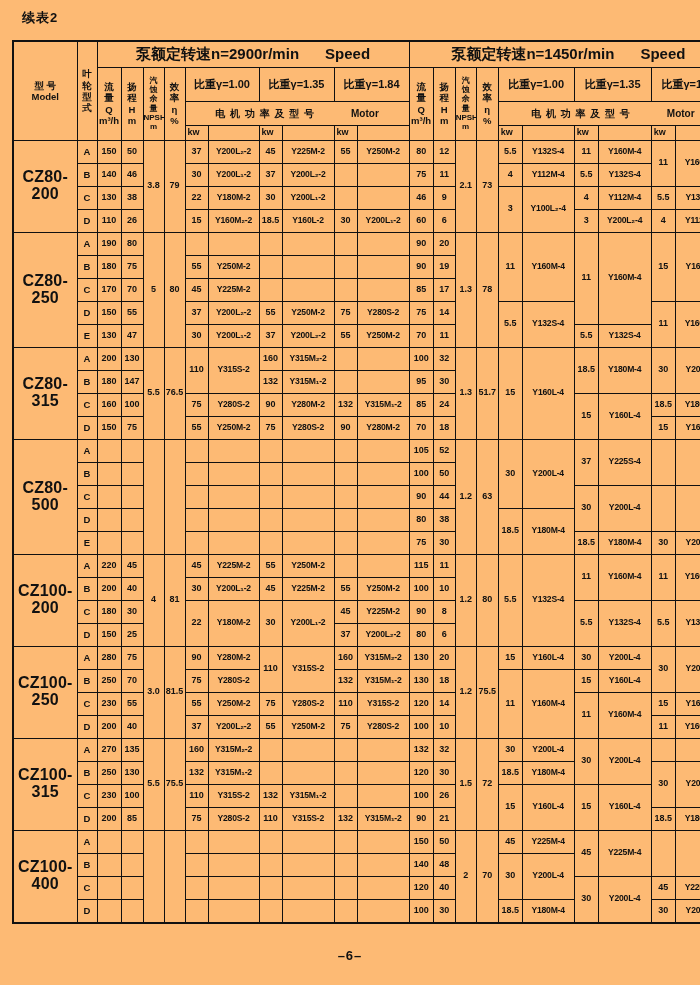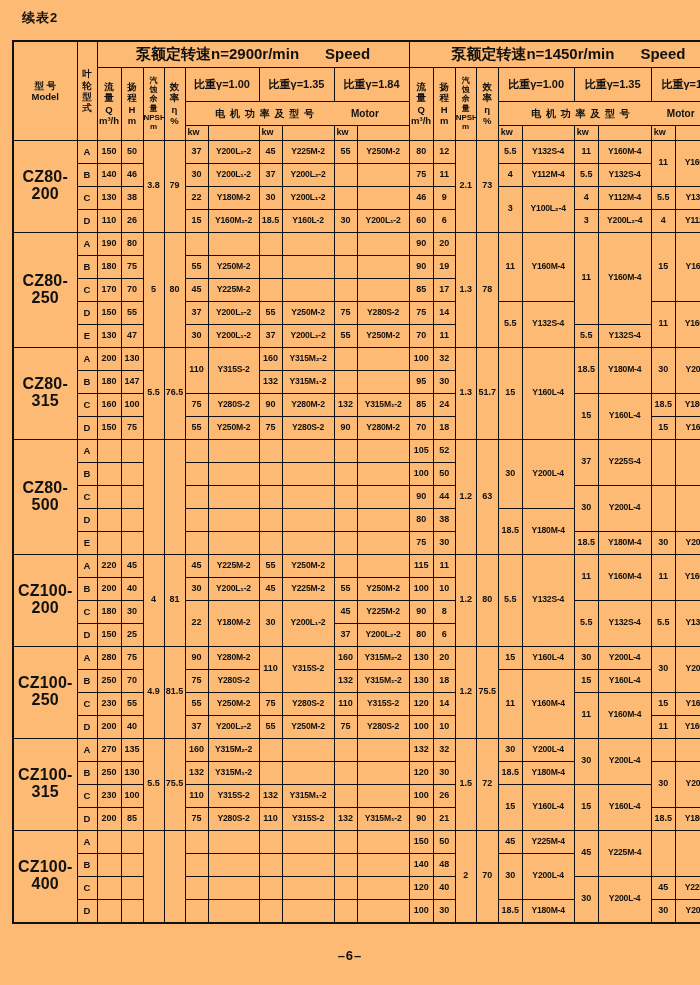--- a/index.html
+++ b/index.html
@@ -507,21 +507,21 @@
           <td>37</td>
           <td class="mot">Y200L₂-2</td>
           <td>80</td>
           <td>6</td>
         </tr>
         <tr>
           <td rowspan="4" class="model">CZ100-250</td>
           <td class="imp">A</td>
           <td>280</td>
           <td>75</td>
-          <td rowspan="4">4.9</td>
+          <td rowspan="4">3.0</td>
           <td rowspan="4">81.5</td>
           <td>90</td>
           <td class="mot">Y280M-2</td>
           <td rowspan="2">110</td>
           <td rowspan="2" class="mot">Y315S-2</td>
           <td>160</td>
           <td class="mot">Y315M₂-2</td>
           <td>130</td>
           <td>20</td>
           <td rowspan="4">1.2</td>

